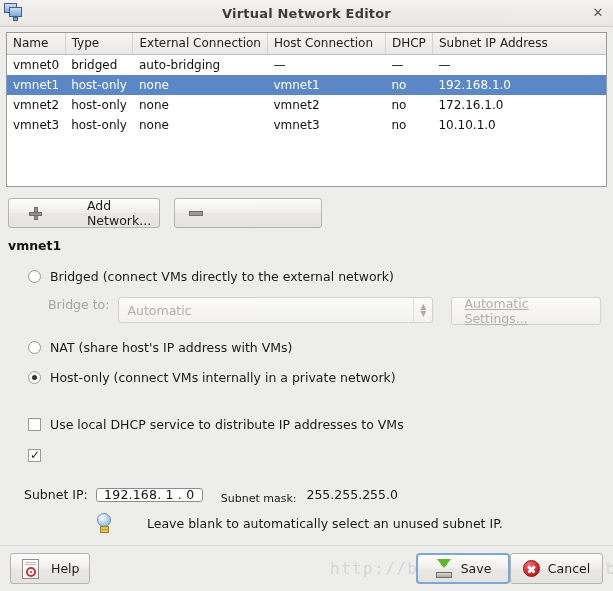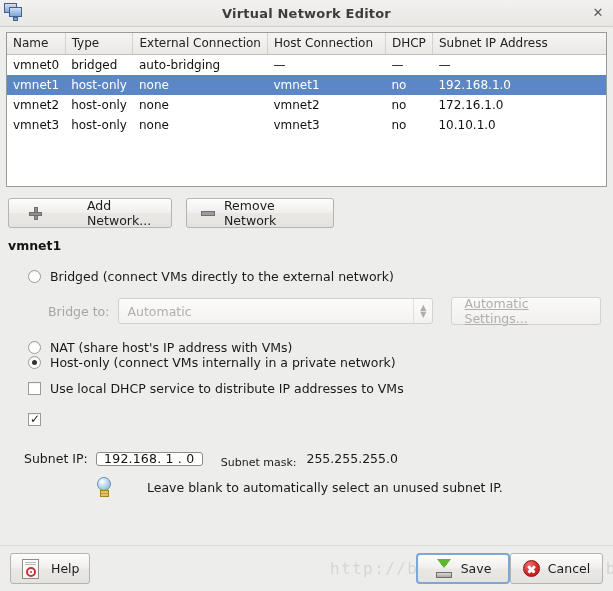--- a/index.html
+++ b/index.html
@@ -80,21 +80,21 @@
     gap: 9px;
     font-size: 12.5px;
     color: #1d1d1d;
     cursor: pointer;
     box-shadow: 0 1px 0 rgba(255,255,255,.7) inset;
   }
   .btn.disabled { color: #b0afac; border-color: #d3d2cf; cursor: default;
     background: linear-gradient(to bottom,#fafaf9,#f1f0ee); text-decoration: underline; }
 
   .netbtn-row { margin: 11px 0 0 8px; display: flex; gap: 14px; }
-  .btn-add { width: 164px; justify-content: flex-start; padding-left: 20px; gap: 45px; }
+  .btn-add { width: 152px; justify-content: flex-start; padding-left: 20px; gap: 45px; }
   .btn-remove { width: 148px; justify-content: flex-start; padding-left: 14px; }
 
   
   .plus-icon { position: relative; width: 13px; height: 13px; flex: none; }
   .plus-icon::before, .plus-icon::after {
     content: ""; position: absolute; background: #8f8f8f;
     border: 1px solid #6f6f6f; box-sizing: border-box;
   }
   .plus-icon::before { left: 5px; top: 0; width: 4px; height: 13px; }
   .plus-icon::after  { top: 5px; left: 0; width: 13px; height: 4px; }
@@ -123,21 +123,21 @@
     width: 13px; height: 13px;
     border: 1px solid #9b9a97; background: #fff;
     margin-right: 9px; flex: none; position: relative;
     box-shadow: 0 1px 1px rgba(0,0,0,.06) inset;
   }
   .checkbox.checked::after {
     content: "✓"; position: absolute; left: 1px; top: -3px;
     font-size: 12px; line-height: 16px; color: #1d1d1d;
   }
 
-  .bridge-row { display: flex; align-items: center; margin-left: 48px; }
+  .bridge-row { display: flex; margin-left: 48px; }
   .bridge-label { color: #a7a6a3; font-size: 12.5px; margin-right: 9px; }
   .combo {
     width: 315px; height: 26px;
     border: 1px solid #d2d1ce; border-radius: 3px;
     background: linear-gradient(to bottom,#fbfbfa,#f3f2f0);
     display: flex; align-items: center;
     padding: 0 8px; color: #b0afac; font-size: 12.5px;
     position: relative;
   }
   .combo .arrows {
@@ -309,21 +309,20 @@
   </table>
 </div>
 
 <div class="netbtn-row">
   <div class="btn btn-add">
     <span class="plus-icon"></span>
     <span>Add Network...</span>
   </div>
   <div class="btn btn-remove">
     <span class="minus-icon"></span>
-    <span>Remove Network</span>
   </div>
 </div>
 
 <div class="vmnet-label">vmnet1</div>
 
 <div class="opt" style="margin-top:16px;">
   <span class="radio"></span>
   <span class="opt-label">Bridged (connect VMs directly to the external network)</span>
 </div>
 
@@ -339,26 +338,26 @@
   <div class="btn disabled btn-autosettings">
     <span>Automatic Settings...</span>
   </div>
 </div>
 
 <div class="opt" style="margin-top:15px;">
   <span class="radio"></span>
   <span class="opt-label">NAT (share host's IP address with VMs)</span>
 </div>
 
-<div class="opt" style="">
+<div class="opt" style="margin-top:15px;">
   <span class="radio checked"></span>
   <span class="opt-label">Host-only (connect VMs internally in a private network)</span>
 </div>
 
-<div class="opt" style="margin-top:11px;align-items:center;">
+<div class="opt" style="margin-top:32px;align-items:center;">
   <span class="checkbox"></span>
   <span class="opt-label">Use local DHCP service to distribute IP addresses to VMs</span>
 </div>
 
 <div class="opt" style="margin-top:17px;">
   <span class="checkbox checked"></span>
 </div>
 
 <div class="subnet-row" style="margin-top:22px;">
   <span class="subnet-label">Subnet IP:</span>

